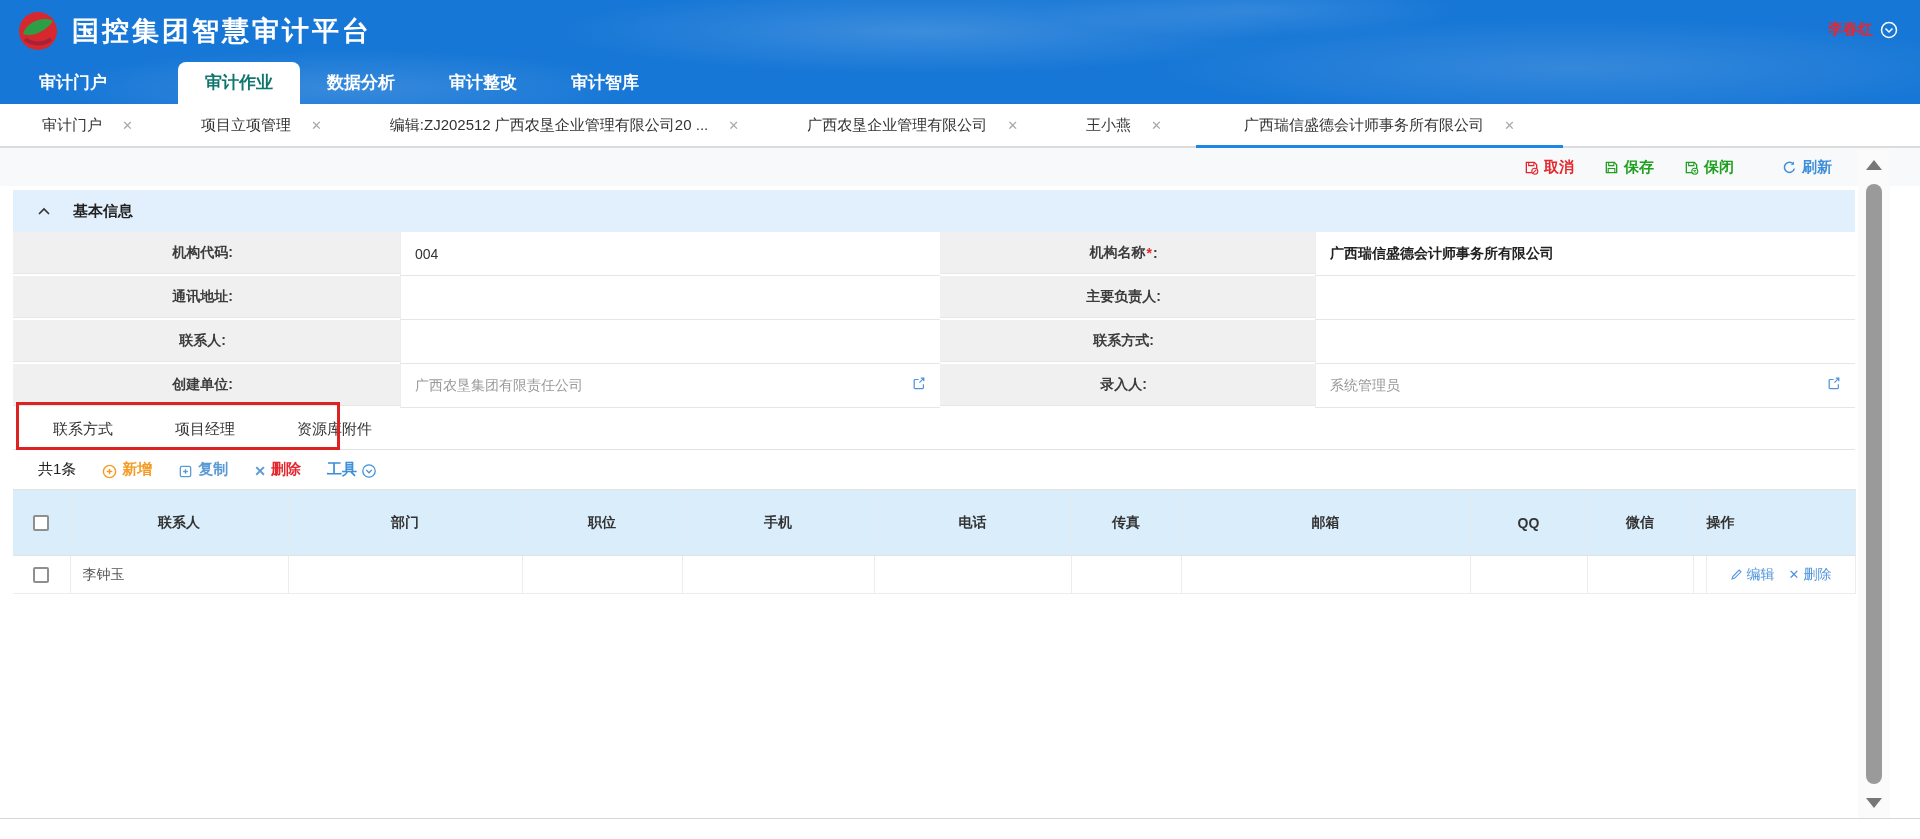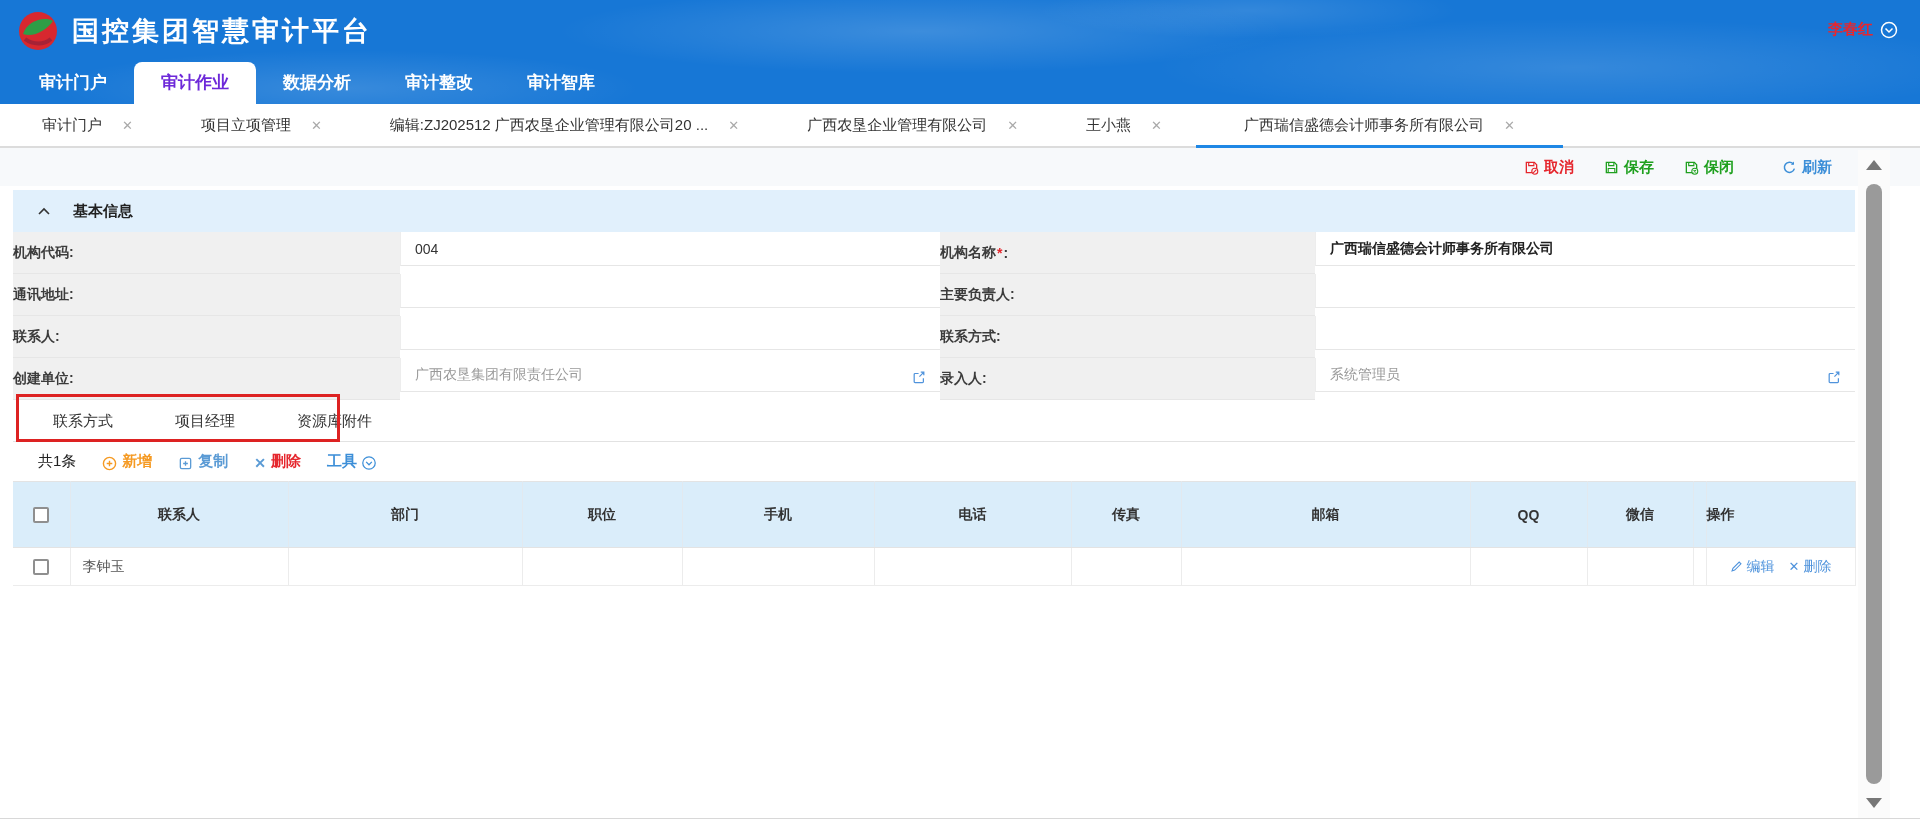--- a/index.html
+++ b/index.html
@@ -16,21 +16,21 @@
       radial-gradient(ellipse 300px 40px at 65% 10%, rgba(255,255,255,.12), transparent 70%);
   }
   .brand-row { height:62px; display:flex; align-items:center; padding:0 18px; position:relative; }
   .logo { width:40px; height:40px; margin-right:14px; flex:0 0 auto; }
   .app-title { color:#fff; font-size:27px; font-weight:bold; letter-spacing:3px; }
   .user-box { position:absolute; right:22px; top:20px; display:flex; align-items:center; gap:7px; cursor:pointer; }
   .user-name { color:#e8262d; font-size:15px; font-weight:bold; }
   .nav-row { height:42px; display:flex; align-items:flex-end; padding-left:12px; }
   .nav-item { height:42px; line-height:42px; padding:0 27px; color:#fff; font-size:17px;
     font-weight:bold; cursor:pointer; }
-  .nav-item.active { background:#fff; color:#6d28d9; border-radius:8px 8px 0 0; }
+  .nav-item.active { background:#fff; color:#0f766e; border-radius:8px 8px 0 0;margin-left:44px; }
 
   
   .doc-tabs { height:44px; background:#fff; display:flex; align-items:stretch;
     border-bottom:2px solid #dcdcdc; padding-left:8px; }
   .doc-tab { display:flex; align-items:center; gap:20px; padding:0 34px; font-size:15px;
     color:#333; cursor:pointer; position:relative; }
   .doc-tab.active { padding:0 48px; }
   .doc-tab.active::after { content:""; position:absolute; left:0; right:0; bottom:-2px;
     height:3px; background:#1e87e5; }
   .tab-close { color:#a9a9a9; font-size:13px; cursor:pointer; }
@@ -46,24 +46,24 @@
 
   
   .main { margin:4px 65px 0 13px; }
   .section-bar { height:42px; background:#e1f0fc; display:flex; align-items:center; gap:22px;
     padding-left:24px; }
   .section-title { font-size:15px; font-weight:bold; color:#222; }
   .caret-up { cursor:pointer; display:flex; align-items:center; }
 
   .form-grid { display:grid; grid-template-columns:387px 540px 375px 1fr; }
   .f-label { background:#f0f0f0; border-bottom:1px solid #e6e6e6; height:42px;
-    display:flex; align-items:center; justify-content:flex-start; padding-right:8px;
+    display:flex; align-items:center; justify-content:center; padding-right:8px;
     font-size:14px; font-weight:bold; color:#3c3c3c; }
   .f-value { background:#fff; border-bottom:1px solid #e6e6e6; border-left:1px solid #ededed;
-    height:34px; display:flex; align-items:center; padding:6px 14px; font-size:14px; color:#333;
+    height:44px; display:flex; align-items:center; padding:6px 14px; font-size:14px; color:#333;
     position:relative; }
   .f-value.readonly { color:#999; }
   .link-icon { position:absolute; right:14px; top:12px; cursor:pointer; color:#4f93dc; }
   .req { color:#e5262d; font-weight:bold; padding:0 1px; }
 
   
   .sub-tabs { height:42px; display:flex; align-items:center; padding-left:22px;
     border-bottom:1px solid #e2e2e2; position:relative; }
   .sub-tab { padding:0 18px; height:40px; line-height:40px; font-size:15px; color:#333;
     cursor:pointer; position:relative; margin-right:26px; }

